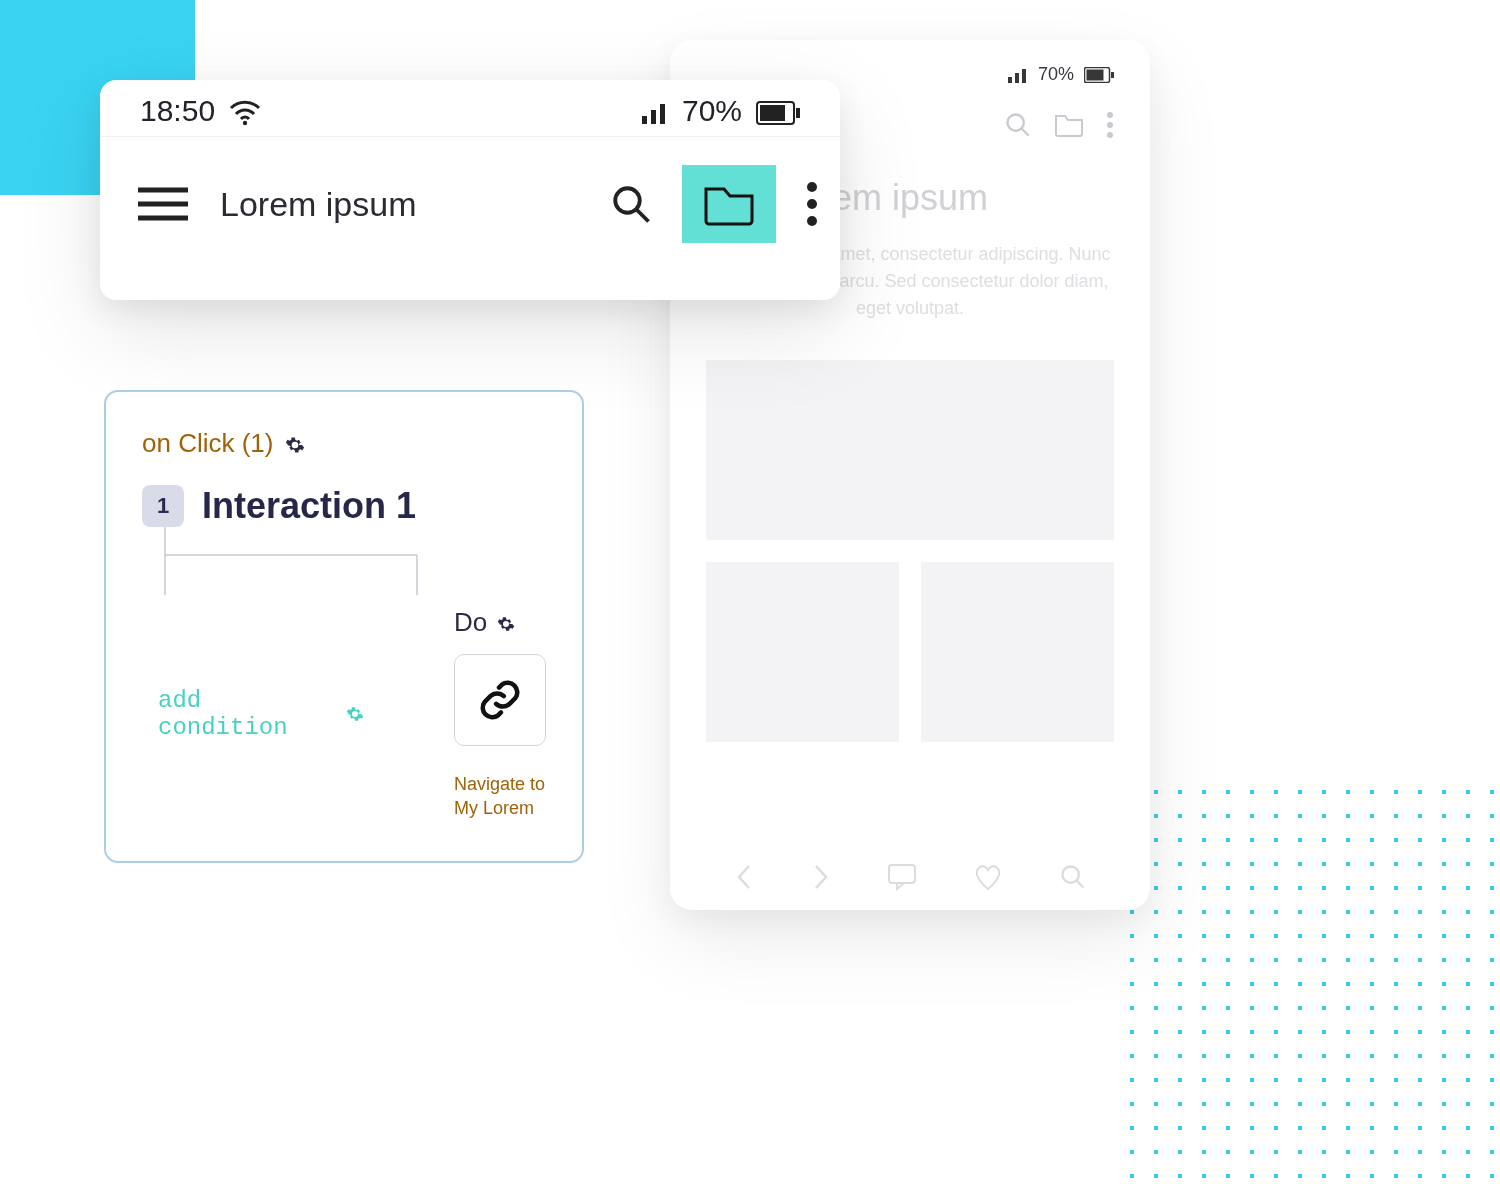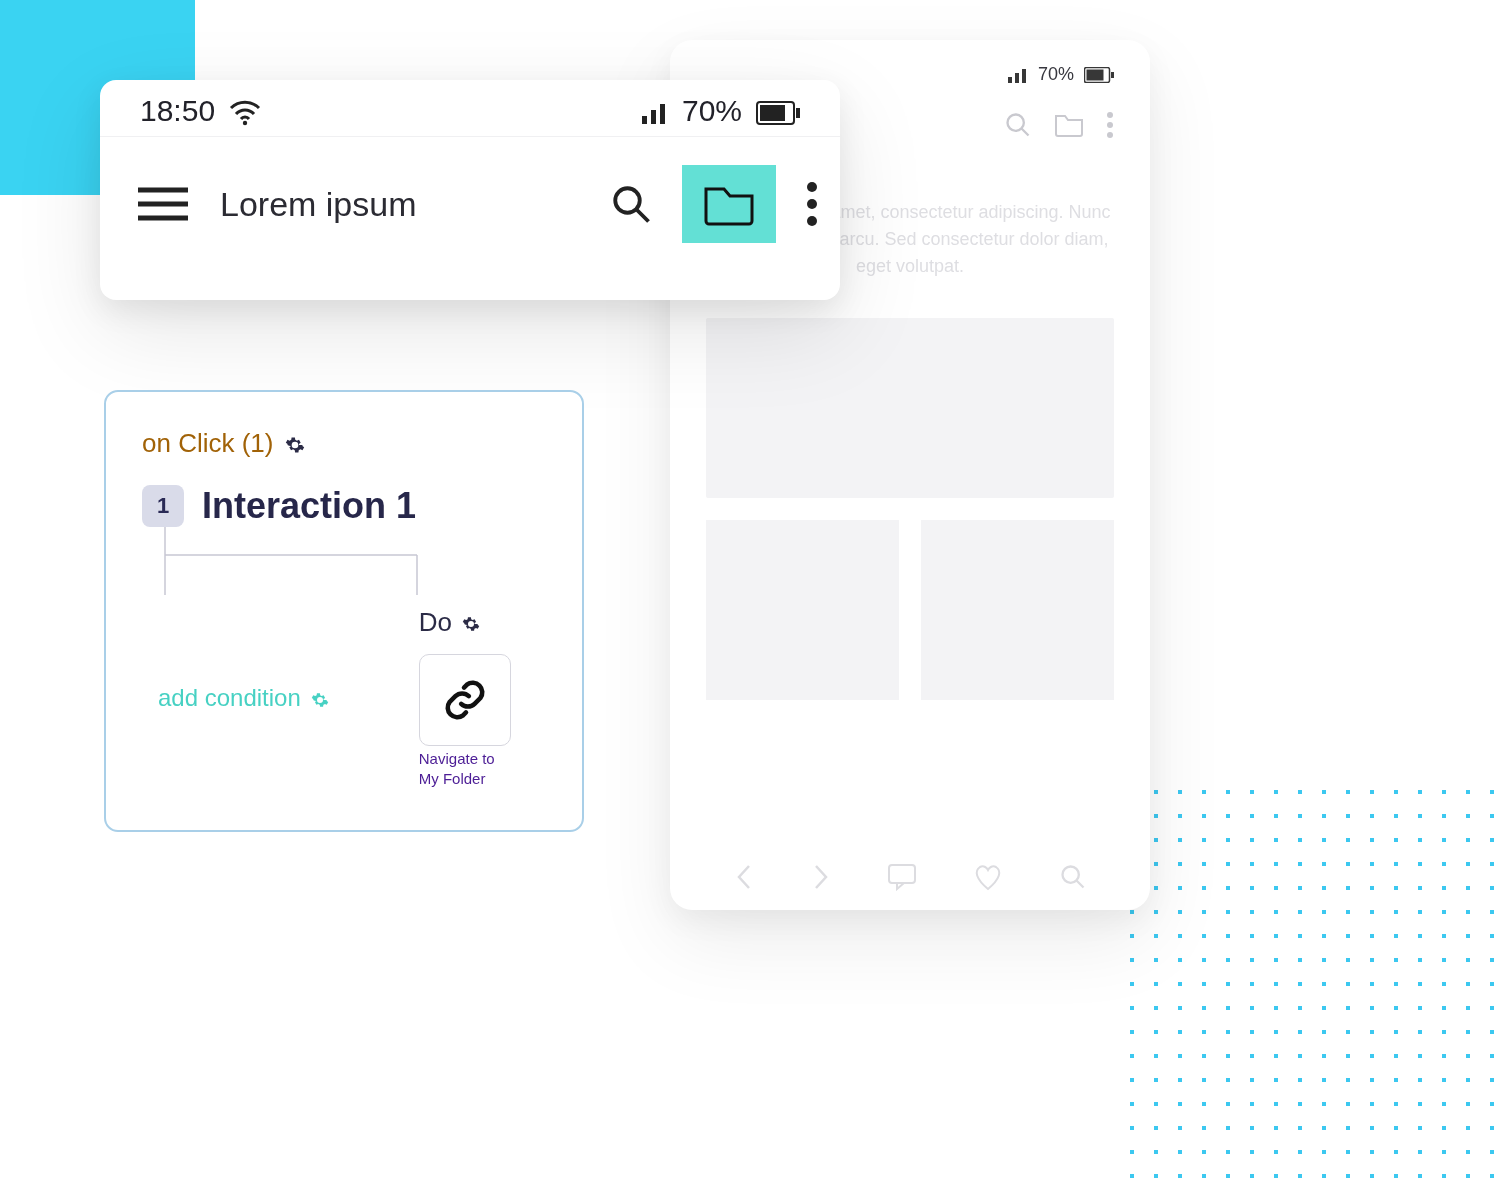--- a/index.html
+++ b/index.html
@@ -170,35 +170,35 @@
   }
   .branch-row {
     display: flex;
     gap: 90px;
     margin-top: 10px;
     margin-left: -6px;
   }
   .addcond {
     color: #47d1c3;
     font-size: 24px;
-    display: flex; align-items: center; gap: 10px;
+    display: flex; align-items: center; gap: 10px; font-family: Liberation Mono, monospace;
   }
   .do {
     font-size: 26px; color: #2b2b46;
     display: flex; align-items: flex-start; gap: 10px;
   }
   .do-col { display: flex; flex-direction: column; }
   .act-box {
     margin-top: 16px;
     width: 92px; height: 92px;
     border: 1.5px solid #d6d6de;
     border-radius: 10px;
     display: flex; align-items: center; justify-content: center;
   }
-  .act-label { margin-top: 3px; font-size: 15px; color: #4c1d95; line-height: 1.35; max-width: 160px; }
+  .act-label { margin-top: 26px; font-size: 18px; color: #a16207; line-height: 1.35; max-width: 160px; }
 
   svg { display: inline-block; vertical-align: middle; }
 </style>
 </head>
 <body>
 
 <div class="blue-square"></div>
 <div class="dots"></div>
 
 <div class="phone">
@@ -235,20 +235,21 @@
     </span>
     <span>
       <svg width="8" height="28" viewBox="0 0 8 28">
           <circle cx="4" cy="4" r="3" fill="#c9c9cf"></circle>
           <circle cx="4" cy="14" r="3" fill="#c9c9cf"></circle>
           <circle cx="4" cy="24" r="3" fill="#c9c9cf"></circle>
         </svg>
     </span>
   </div>
   <div class="content">
+    <h1>em ipsum</h1>
     <div class="desc">ipsum dolor sit amet, consectetur adipiscing. Nunc eget sollicitudin arcu. Sed consectetur dolor diam, eget volutpat.</div>
     <div class="block-large"></div>
     <div class="block-row">
       <div class="sq"></div>
       <div class="sq"></div>
     </div>
   </div>
   <div class="nav">
     <span><svg width="22" height="30" viewBox="0 0 22 30" fill="none" stroke-width="2.5">
           <polyline points="16,4 6,15 16,26"></polyline>
@@ -369,18 +370,18 @@
         <div class="act-box">
           <span>
             <svg width="46" height="46" viewBox="0 0 24 24" fill="none" stroke="#111" stroke-width="2.4" stroke-linecap="round">
                 <path d="M10 14a5 5 0 0 0 7 0l3-3a5 5 0 0 0-7-7l-1.5 1.5"></path>
                 <path d="M14 10a5 5 0 0 0-7 0l-3 3a5 5 0 0 0 7 7l1.5-1.5"></path>
               </svg>
           </span>
         </div>
         <div class="act-label">
           <span>Navigate to</span><br>
-          <span>My Folder</span>
+          <span>My Lorem</span>
         </div>
       </div>
     </div>
   </div>
 </div>
 
 </body></html>

